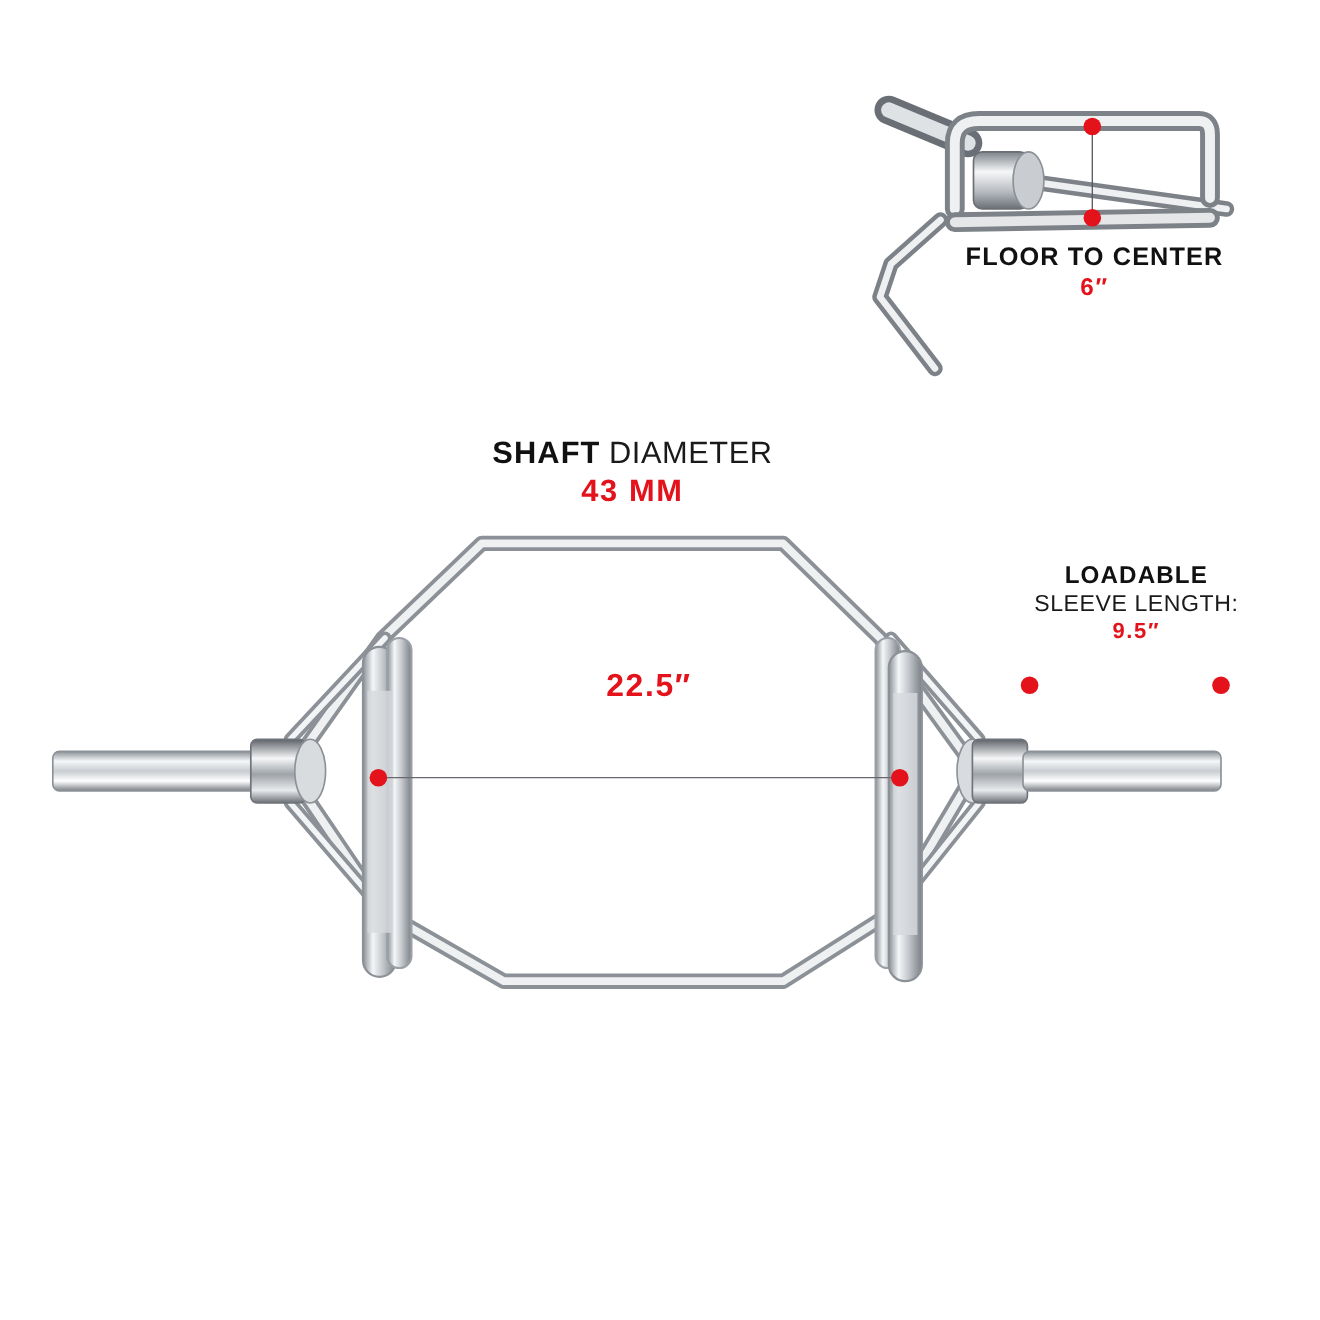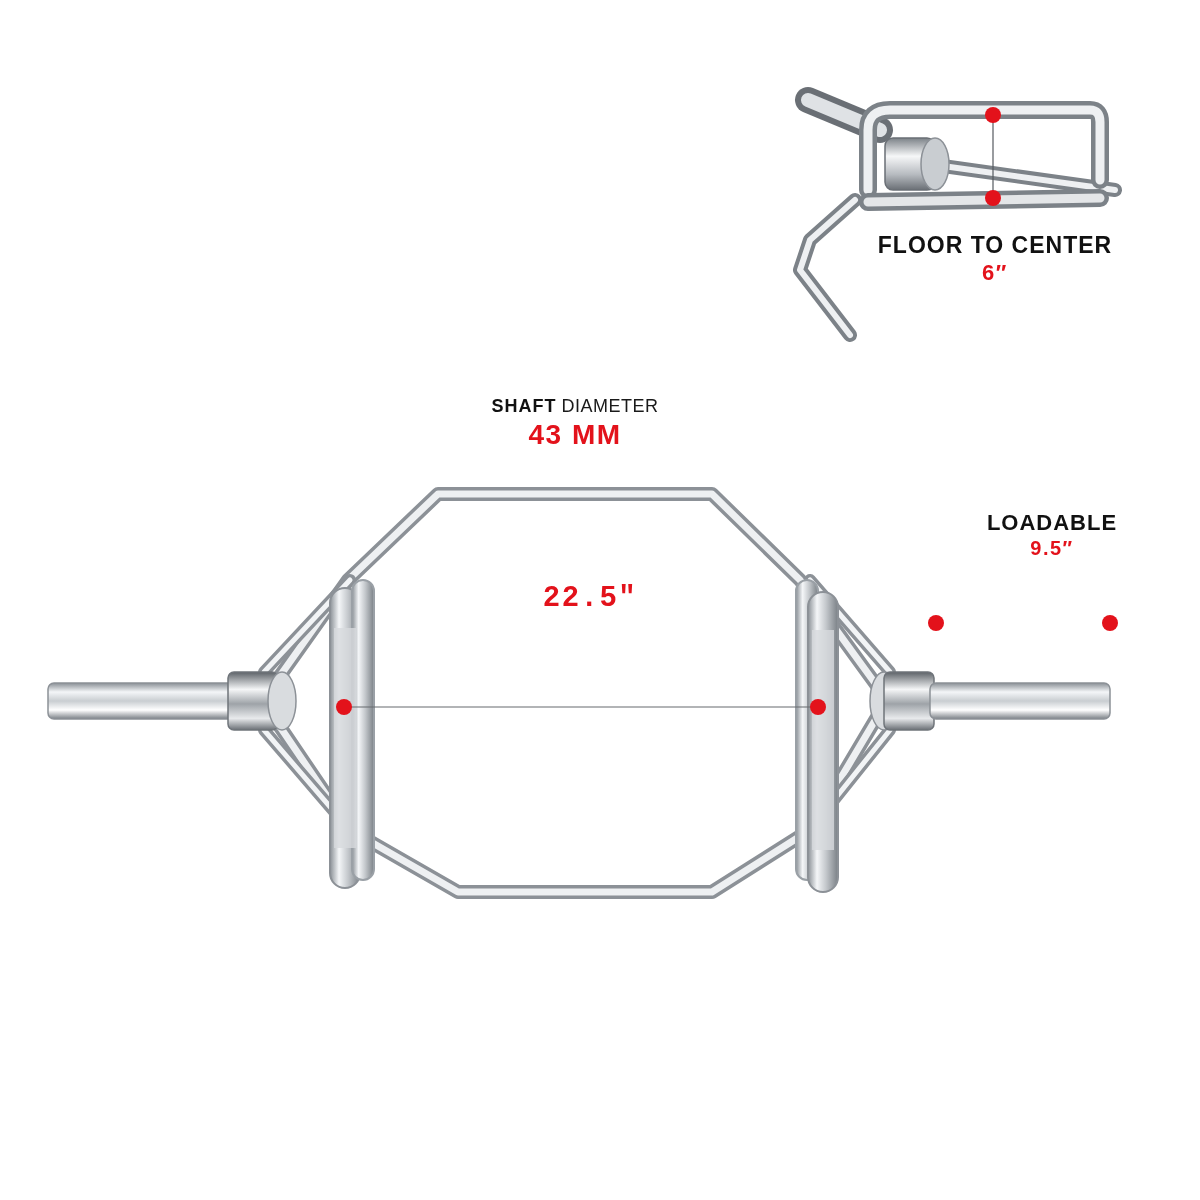--- a/index.html
+++ b/index.html
@@ -114,33 +114,34 @@
   <line x1="993" y1="115" x2="993" y2="198" stroke="#555a60" stroke-width="1.2"></line>
 </svg>
 
 <div class="dot" style="left:985px; top:107px;"></div>
 <div class="dot" style="left:985px; top:190px;"></div>
 <div class="dot" style="left:336px; top:699px;"></div>
 <div class="dot" style="left:810px; top:699px;"></div>
 <div class="dot" style="left:928px; top:615px;"></div>
 <div class="dot" style="left:1102px; top:615px;"></div>
 
-<div class="label" style="left:850px; top:232px; width:290px;">
+<div class="label" style="left:850px; top:220px; width:290px;">
   <div class="bold" style="font-size:23px;">FLOOR TO CENTER</div>
   <div class="red" style="font-size:22px; margin-top:2px;">6″</div>
 </div>
 
 <div class="label" style="left:430px; top:396px; width:290px;">
-  <div style="font-size:18px;">
+  <div style="font-size:28px;">
     <span class="bold">SHAFT</span>
     <span class="light">DIAMETER</span>
   </div>
   <div class="red" style="font-size:28px; margin-top:2px;">43 MM</div>
 </div>
 
-<div class="label" style="left:460px; top:582px; width:260px;font-family:Liberation Mono, monospace;">
+<div class="label" style="left:460px; top:608px; width:260px;">
   <div class="red" style="font-size:29px;">22.5″</div>
 </div>
 
-<div class="label" style="left:932px; top:510px; width:240px;">
+<div class="label" style="left:913px; top:510px; width:240px;">
   <div class="bold" style="font-size:22px;">LOADABLE</div>
+  <div class="light" style="font-size:21px; margin-top:2px;">SLEEVE LENGTH:</div>
   <div class="red" style="font-size:20px; margin-top:2px;text-align:center;">9.5″</div>
 </div>
 
 </body></html>

